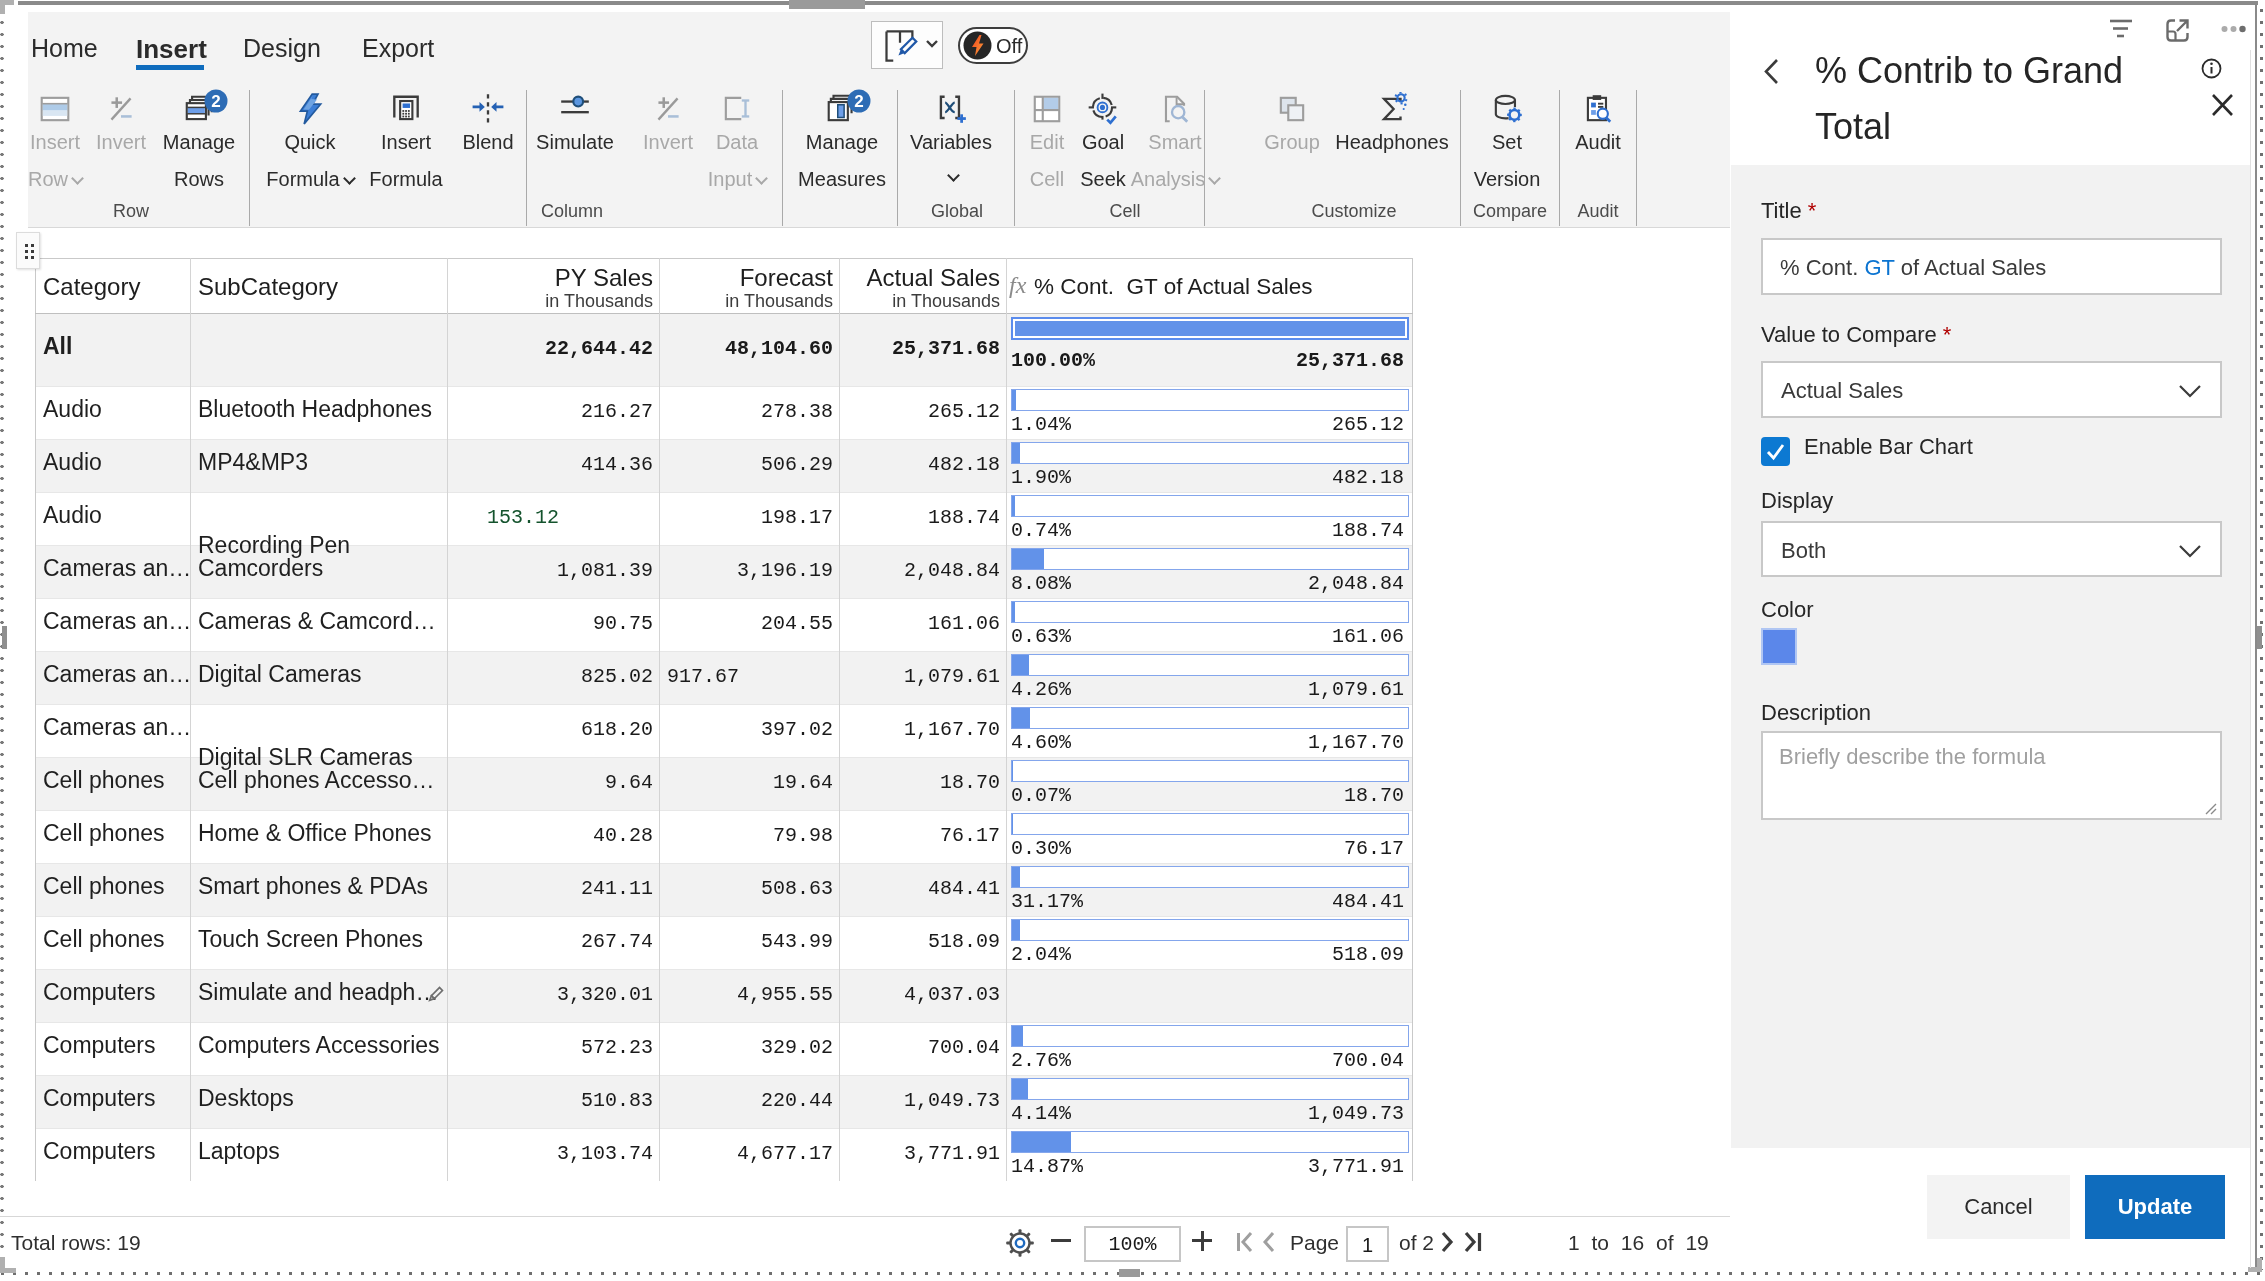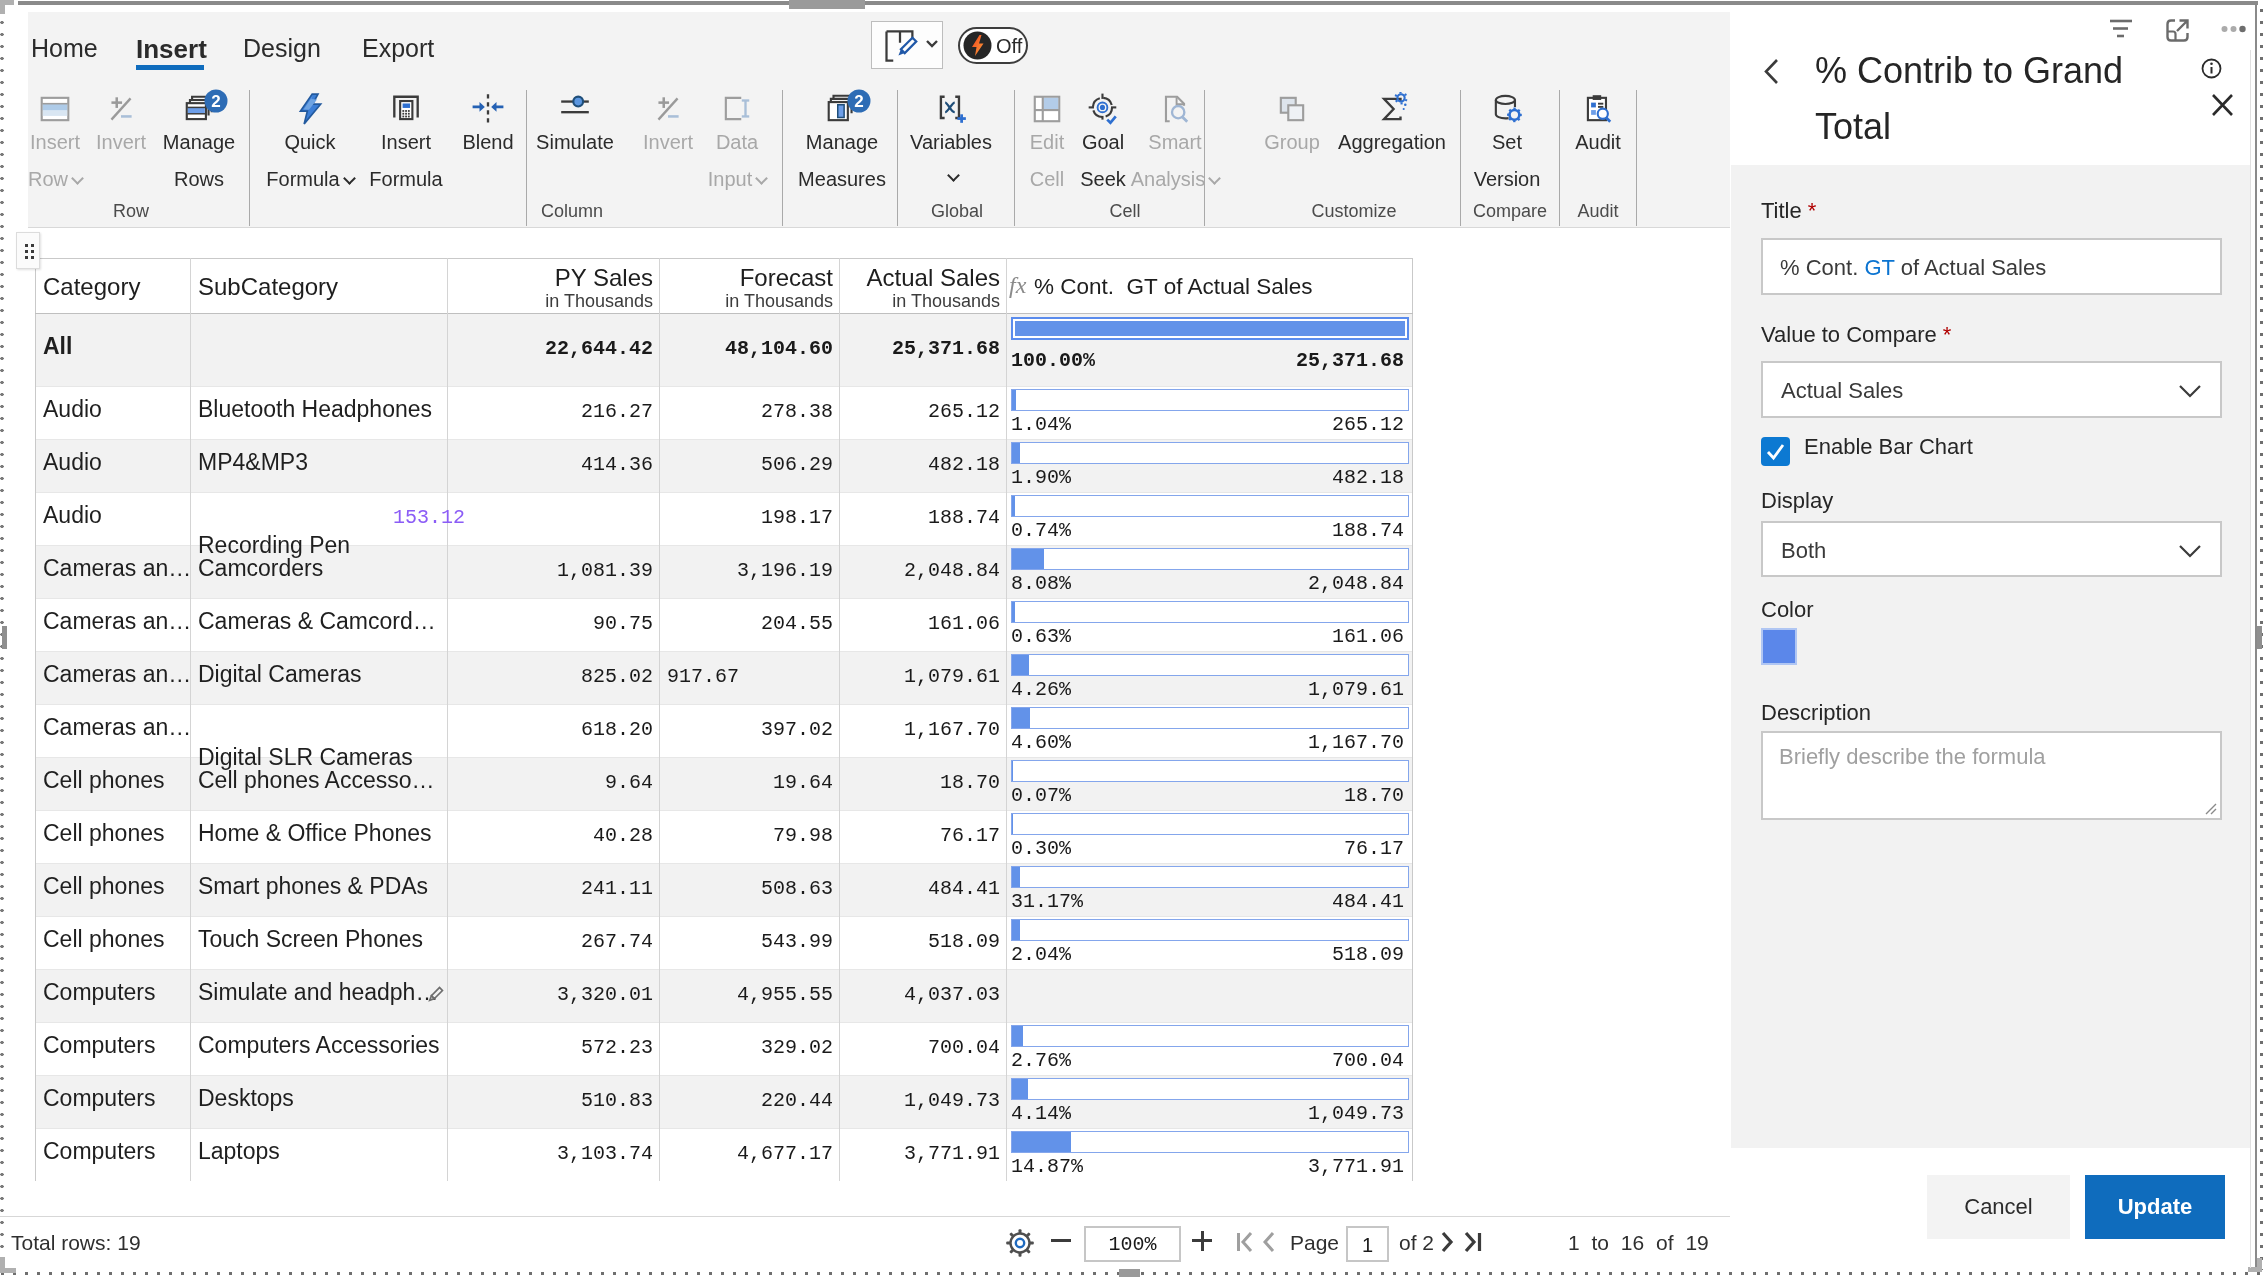--- a/index.html
+++ b/index.html
@@ -188,21 +188,21 @@
     <circle cx="24.5" cy="5.5" r="3.4" fill="none" stroke="#2e6fd0" stroke-width="2"></circle>
     <rect x="23.0" y="-0.7000000000000002" width="2" height="2" fill="#2e6fd0" transform="rotate(0 24.5 5.5)"></rect>
     <rect x="23.0" y="-0.7000000000000002" width="2" height="2" fill="#2e6fd0" transform="rotate(60 24.5 5.5)"></rect>
     <rect x="23.0" y="-0.7000000000000002" width="2" height="2" fill="#2e6fd0" transform="rotate(120 24.5 5.5)"></rect>
     <rect x="23.0" y="-0.7000000000000002" width="2" height="2" fill="#2e6fd0" transform="rotate(180 24.5 5.5)"></rect>
     <rect x="23.0" y="-0.7000000000000002" width="2" height="2" fill="#2e6fd0" transform="rotate(240 24.5 5.5)"></rect>
     <rect x="23.0" y="-0.7000000000000002" width="2" height="2" fill="#2e6fd0" transform="rotate(300 24.5 5.5)"></rect>
     <circle cx="28.5" cy="12" r="1.2" fill="#2e6fd0"></circle>
     <circle cx="27" cy="16" r="1" fill="#2e6fd0"></circle>
   </svg>
-<div class="btn-l1 en" style="left:1292px;top:130px">Aggregation</div>
+<div class="btn-l1 en" style="left:1292px;top:130px">Headphones</div>
 <svg class="ic" style="left:1490px;top:92px" width="34" height="34" viewBox="0 0 32 32">
     <ellipse cx="14.5" cy="7.5" rx="9" ry="3.8" fill="none" stroke="#3b3b3b" stroke-width="2"></ellipse>
     <path d="M5.5 7.5 V21 c0 2 4 3.8 9 3.8 1 0 2-.1 3-.2 M23.5 7.5 V14" fill="none" stroke="#3b3b3b" stroke-width="2"></path>
     <circle cx="23" cy="21.5" r="4.6" fill="none" stroke="#2e6fd0" stroke-width="2.4"></circle>
     <rect x="22" y="14.6" width="2.2" height="2.6" fill="#2e6fd0" transform="rotate(0 23 21.5)"></rect>
     <rect x="22" y="14.6" width="2.2" height="2.6" fill="#2e6fd0" transform="rotate(45 23 21.5)"></rect>
     <rect x="22" y="14.6" width="2.2" height="2.6" fill="#2e6fd0" transform="rotate(90 23 21.5)"></rect>
     <rect x="22" y="14.6" width="2.2" height="2.6" fill="#2e6fd0" transform="rotate(135 23 21.5)"></rect>
     <rect x="22" y="14.6" width="2.2" height="2.6" fill="#2e6fd0" transform="rotate(180 23 21.5)"></rect>
     <rect x="22" y="14.6" width="2.2" height="2.6" fill="#2e6fd0" transform="rotate(225 23 21.5)"></rect>
@@ -303,21 +303,21 @@
 <div class="abs mono" style="left:393px;top:453.0px;width:260px;text-align:right;font-size:20px;font-weight:normal;color:#1a1a1a">414.36</div>
 <div class="abs mono" style="left:573px;top:453.0px;width:260px;text-align:right;font-size:20px;font-weight:normal;color:#1a1a1a">506.29</div>
 <div class="abs mono" style="left:740px;top:453.0px;width:260px;text-align:right;font-size:20px;font-weight:normal;color:#1a1a1a">482.18</div>
 <div class="abs" style="left:1011px;top:442.0px;width:398px;height:22px;border:1.5px solid #84a6ec;background:#fff">
     <div style="width:7.5px;height:100%;background:#6292e9"></div>
   </div>
 <div class="abs mono" style="left:1011px;top:466.0px;font-size:20px;color:#1a1a1a">1.90%</div>
 <div class="abs mono" style="left:1109px;top:466.0px;width:295px;text-align:right;font-size:20px;color:#1a1a1a">482.18</div>
 <div class="abs sans" style="left:43px;top:502.0px;width:150px;font-size:23px;font-weight:normal;color:#1f1f1f;white-space:nowrap;overflow:hidden;text-overflow:ellipsis">Audio</div>
 <div class="abs sans" style="left:198px;top:532px;width:244px;font-size:23px;color:#1f1f1f;white-space:nowrap;overflow:hidden;text-overflow:ellipsis">Recording Pen</div>
-<div class="abs mono" style="left:393px;top:506.0px;width:260px;text-align:left;font-size:20px;font-weight:normal;color:#8b5cf6">153.12</div>
+<div class="abs mono" style="left:393px;top:506.0px;width:260px;text-align:center;font-size:20px;font-weight:normal;color:#14532d">153.12</div>
 <div class="abs mono" style="left:573px;top:506.0px;width:260px;text-align:right;font-size:20px;font-weight:normal;color:#1a1a1a">198.17</div>
 <div class="abs mono" style="left:740px;top:506.0px;width:260px;text-align:right;font-size:20px;font-weight:normal;color:#1a1a1a">188.74</div>
 <div class="abs" style="left:1011px;top:495.0px;width:398px;height:22px;border:1.5px solid #84a6ec;background:#fff">
     <div style="width:2.9px;height:100%;background:#6292e9"></div>
   </div>
 <div class="abs mono" style="left:1011px;top:519.0px;font-size:20px;color:#1a1a1a">0.74%</div>
 <div class="abs mono" style="left:1109px;top:519.0px;width:295px;text-align:right;font-size:20px;color:#1a1a1a">188.74</div>
 <div class="abs sans" style="left:43px;top:555.0px;width:150px;font-size:23px;font-weight:normal;color:#1f1f1f;white-space:nowrap;overflow:hidden;text-overflow:ellipsis">Cameras and…</div>
 <div class="abs sans" style="left:198px;top:555.0px;width:244px;font-size:23px;color:#1f1f1f;white-space:nowrap;overflow:hidden;text-overflow:ellipsis">Camcorders</div>
 <div class="abs mono" style="left:393px;top:559.0px;width:260px;text-align:right;font-size:20px;font-weight:normal;color:#1a1a1a">1,081.39</div>

